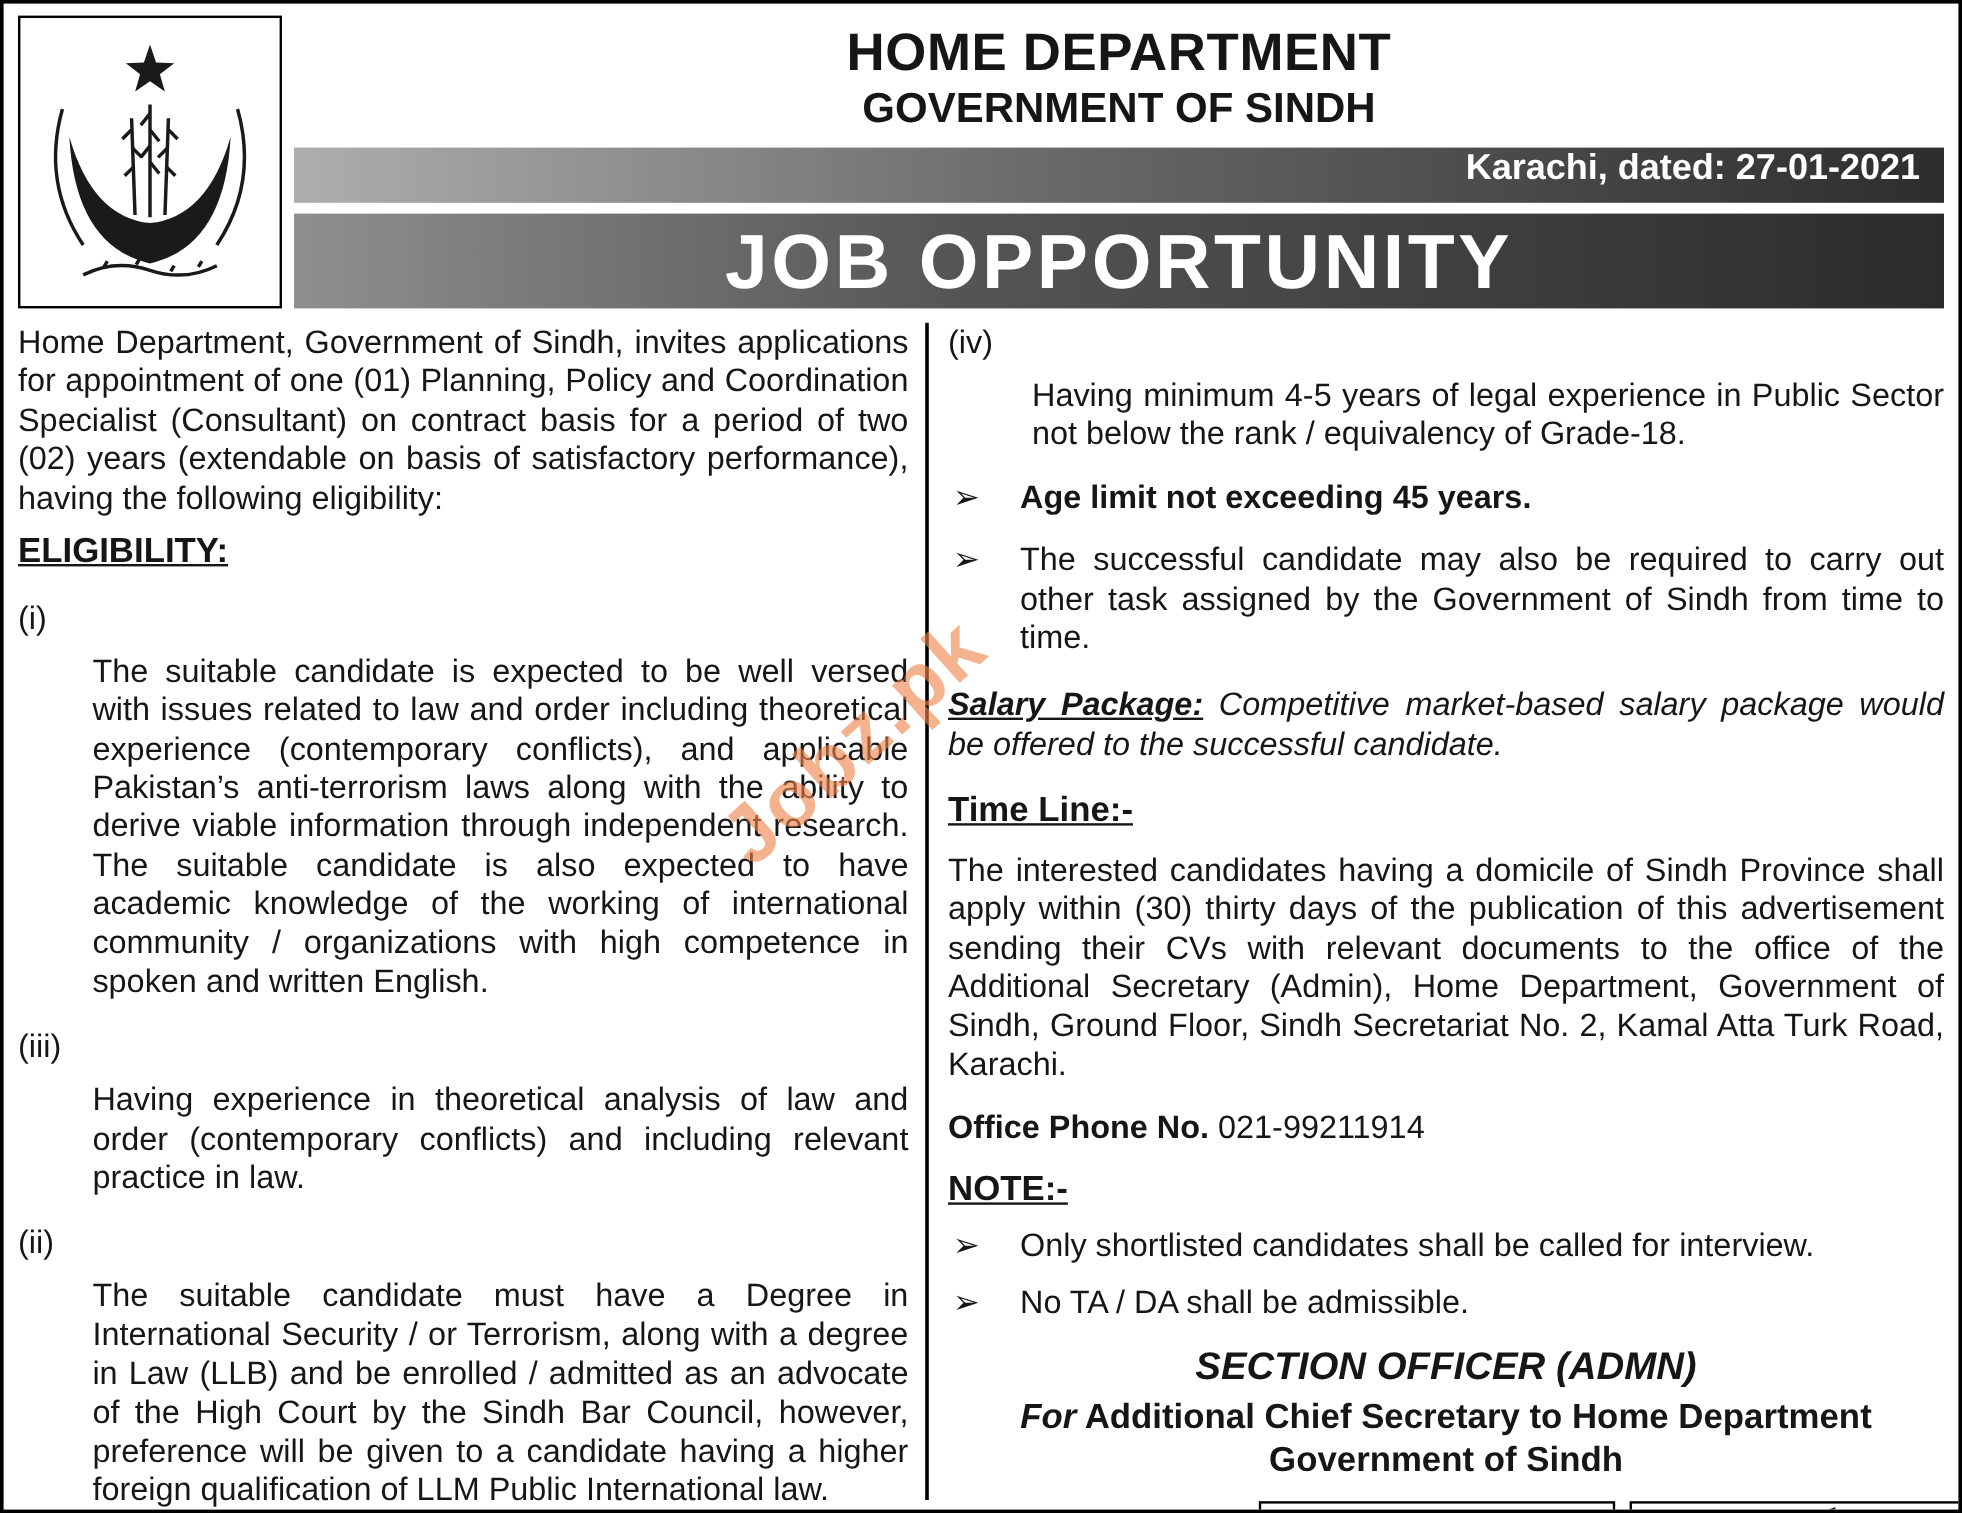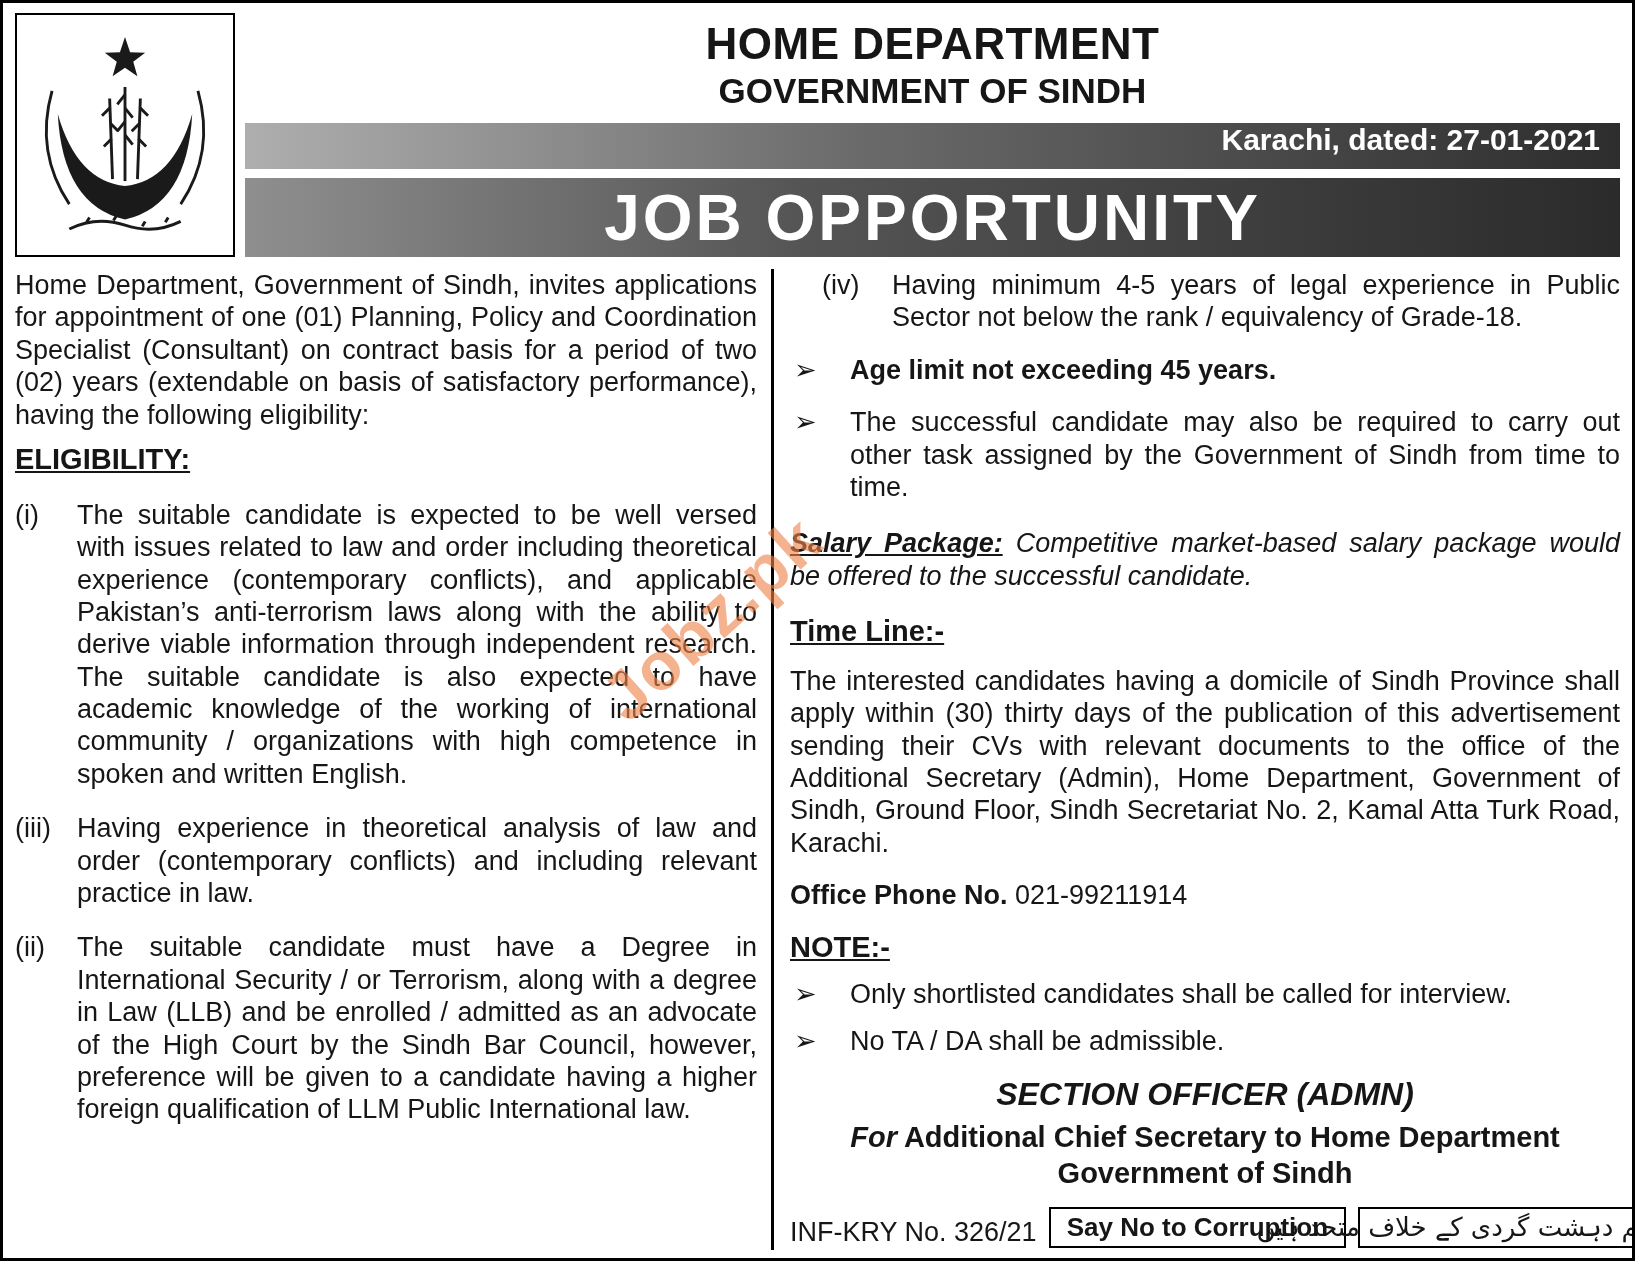--- a/index.html
+++ b/index.html
@@ -48,22 +48,22 @@
 
   .para { text-align:justify; }
   .h-u  { font-size:29px; font-weight:700; text-decoration:underline; }
   .bu   { font-weight:700; text-decoration:underline; }
   .b    { font-weight:700; }
 
   .elig-heading { margin-top:11px; }
 
   .num-item { display:flex; margin-top:22px; }
   .num-item .num { flex:0 0 62px; }
-  .num-item .itext { flex:1; text-align:justify; }
-  .col-right .num-item .num { flex-basis:70px;margin-left:32px; }
+  .num-item .itext { flex:1; text-align:justify;margin-top:44px; }
+  .col-right .num-item .num { flex-basis:70px; }
 
   .bullet { display:flex; margin-top:20px; }
   .bullet .bmark { flex:0 0 56px; padding-left:4px; }
   .bullet .btext { flex:1; text-align:justify; }
   .bullet .btext.bold { font-weight:700; }
   .bullet .btext.plain { text-align:left; }
 
   .salary-p   { margin-top:24px; text-align:justify;font-style:italic; }
   .timeline-h { margin-top:22px; }
   .timeline-p { margin-top:16px; text-align:justify; }

